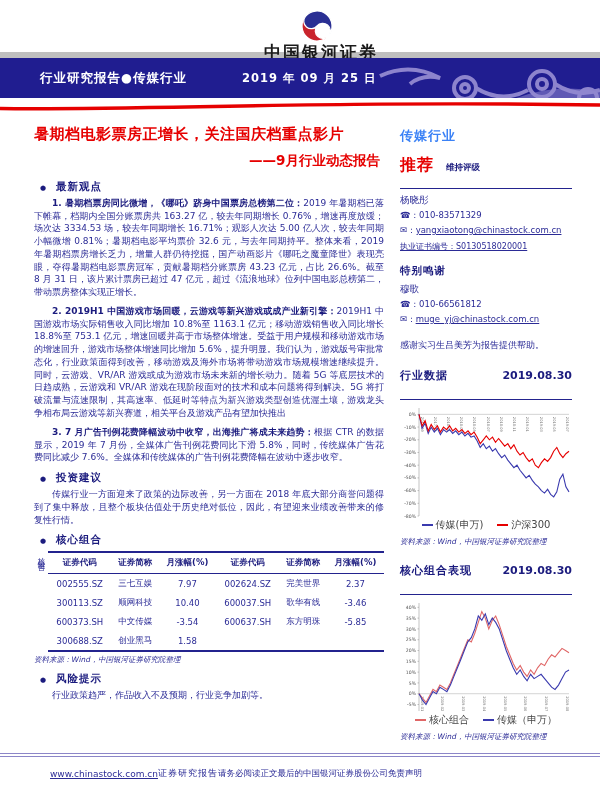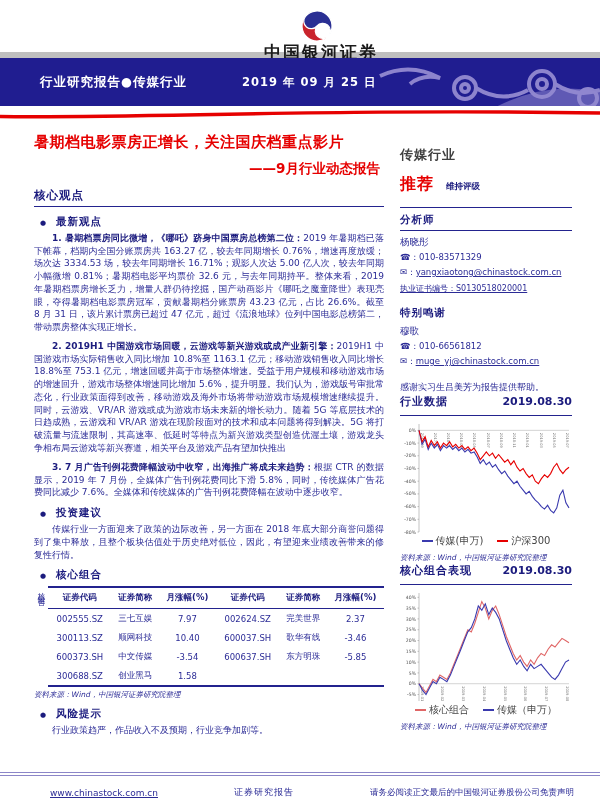--- a/index.html
+++ b/index.html
@@ -10,21 +10,21 @@
   }
   
   .topbar{display:flex;align-items:center;padding:8px 0 4px 34px;height:40px;flex-direction:column;}
   .logo{width:36px;height:36px;flex:0 0 auto;}
   .brand{margin-left:8px;line-height:1;}
   .brand-cn{font-size:17px;font-weight:bold;color:#1a1a1a;letter-spacing:2px;}
   .brand-en{font-size:6.5px;color:#444;letter-spacing:0.6px;margin-top:2px;}
   .brand-suffix{font-size:13px;font-weight:bold;color:#222;margin-left:10px;margin-top:6px;}
   .graybar{height:6px;background:#bfbfbf;}
   
-  .band{height:48px;background:#201d90;position:relative;overflow:hidden;}
+  .band{height:40px;background:#201d90;position:relative;overflow:hidden;}
   .band-inner{display:flex;align-items:center;height:100%;padding-left:40px;}
   .band-type{color:#fff;font-size:12.5px;font-weight:bold;letter-spacing:1px;}
   .band-date{color:#fff;font-size:11.5px;font-weight:bold;margin-left:55px;letter-spacing:1px;}
   .clouds{position:absolute;right:0;top:0;height:56px;}
   .redcurve{display:block;}
   
   .main{display:flex;padding:8px 28px 0 34px;gap:16px;}
   .colL{width:350px;flex:0 0 auto;}
   .colR{width:172px;flex:0 0 auto;}
   
@@ -38,45 +38,45 @@
   p.body b{color:#1b1b7e;}
   
   .table-wrap{display:flex;align-items:stretch;margin:4px 0 2px 0;}
   .side-label{writing-mode:vertical-rl;text-orientation:upright;font-size:7.5px;color:#2b2b96;letter-spacing:2px;display:flex;align-items:center;padding:0 2px;}
   table.core{border-collapse:collapse;width:100%;font-size:8.5px;color:#2b2b96;
     border-top:2px solid #23238e;border-bottom:2px solid #23238e;}
   table.core th{font-weight:bold;color:#1b1b7e;border-bottom:1.5px solid #23238e;padding:4px 2px;text-align:center;}
   table.core td{padding:3.5px 2px;text-align:center;}
   .tbl-source{font-size:7.5px;font-style:italic;color:#2b2b96;margin:3px 0 2px 0;}
   
-  .industry{font-size:13px;font-weight:bold;color:#404040;letter-spacing:1px;margin-top:18px;}
+  .industry{font-size:13px;font-weight:bold;color:#3b82f6;letter-spacing:1px;margin-top:7px;}
   .rating-row{margin-top:10px;display:flex;align-items:baseline;}
   .rating{color:#e60000;font-size:16px;font-weight:bold;letter-spacing:1px;}
   .rating-note{color:#1b1b7e;font-size:8.5px;font-weight:bold;margin-left:12px;}
   .hr-navy{border:none;border-top:1.4px solid #23238e;margin:12px 0 0 0;}
   .r-label{font-size:10.5px;font-weight:bold;color:#1b1b7e;border-bottom:1.2px solid #23238e;padding:5px 0 3px 0;letter-spacing:1px;}
   .r-line{font-size:9.5px;color:#2b2b96;margin-top:5px;}
   .r-contact{font-size:8.5px;color:#2b2b96;margin-top:3px;}
   .r-contact a{color:#2b2b96;text-decoration:underline;}
   .r-license{font-size:8px;color:#2b2b96;margin-top:4px;text-decoration:underline;}
   .r-thanks{font-size:10.5px;font-weight:bold;color:#1b1b7e;margin-top:12px;letter-spacing:1px;}
   .r-note{font-size:9px;color:#2b2b96;margin-top:13px;}
-  .data-header{display:flex;justify-content:space-between;align-items:baseline;border-bottom:1.8px solid #23238e;padding-bottom:6px;}
+  .data-header{display:flex;justify-content:space-between;align-items:baseline;border-bottom:1.8px solid #23238e;margin-top:16px;padding-bottom:16px;}
   .data-header .lbl{font-size:11px;font-weight:bold;color:#1b1b7e;letter-spacing:1px;}
   .data-header .dt{font-size:11px;font-weight:bold;color:#1b1b7e;}
   .chart{display:block;margin-top:4px;}
   .legend{display:flex;justify-content:center;gap:14px;font-size:10px;color:#444;margin-top:-2px;align-items:flex-end;}
   .lg{display:flex;align-items:center;}
   .sw{display:inline-block;width:11px;height:1.8px;margin-right:3px;}
   .c1a{background:#3a3aae;} .c1b{background:#e60000;}
   .c2a{background:#e06666;} .c2b{background:#3a3aae;}
   .chart-source{font-size:7.5px;font-style:italic;color:#2b2b96;margin-top:5px;}
   
   .footer{position:absolute;left:0;right:0;bottom:0;border-top:4px double #8c86c8;background:#fff;}
-  .footer-inner{display:flex;align-items:center;justify-content:space-between;padding:10px 26px 1px 50px;}
+  .footer-inner{display:flex;align-items:center;padding:10px 26px 20px 50px;}
   .f-url{font-size:9px;color:#2b2b96;text-decoration:underline;}
   .f-center{font-size:9px;color:#2b2b96;letter-spacing:1px;}
   .f-right{font-size:8.5px;color:#2b2b96;}
 </style>
 </head>
 <body>
 
 <div class="topbar">
   <svg class="logo" viewBox="0 0 36 36">
     <g transform="rotate(-50 18 18)">
@@ -116,21 +116,20 @@
 <svg class="redcurve" width="600" height="14" viewBox="0 0 600 14">
   <path d="M0,10.5 C140,12.5 330,2.5 600,7" fill="none" stroke="#e60000" stroke-width="3.4"></path>
 </svg>
 
 <div class="main">
 
   <div class="colL">
     <div class="title">暑期档电影票房正增长，关注国庆档重点影片</div>
     <div class="subtitle">——9月行业动态报告</div>
 
-    <div class="core-views">核心观点</div>
 
     <div class="bullet-row">
       <span class="b-head">最新观点</span>
     </div>
     <p class="body"><b>1. 暑期档票房同比微增，《哪吒》跻身中国票房总榜第二位：</b><span>2019 年暑期档已落下帷幕，档期内全国分账票房共 163.27 亿，较去年同期增长 0.76%，增速再度放缓；场次达 3334.53 场，较去年同期增长 16.71%；观影人次达 5.00 亿人次，较去年同期小幅微增 0.81%；暑期档电影平均票价 32.6 元，与去年同期持平。整体来看，2019 年暑期档票房增长乏力，增量人群仍待挖掘，国产动画影片《哪吒之魔童降世》表现亮眼，夺得暑期档电影票房冠军，贡献暑期档分账票房 43.23 亿元，占比 26.6%。截至 8 月 31 日，该片累计票房已超过 47 亿元，超过《流浪地球》位列中国电影总榜第二，带动票房整体实现正增长。</span></p>
     <p class="body"><b>2. 2019H1 中国游戏市场回暖，云游戏等新兴游戏或成产业新引擎：</b><span>2019H1 中国游戏市场实际销售收入同比增加 10.8%至 1163.1 亿元；移动游戏销售收入同比增长 18.8%至 753.1 亿元，增速回暖并高于市场整体增速。受益于用户规模和移动游戏市场的增速回升，游戏市场整体增速同比增加 5.6%，提升明显。我们认为，游戏版号审批常态化，行业政策面得到改善，移动游戏及海外市场将带动游戏市场规模增速继续提升。同时，云游戏、VR/AR 游戏或成为游戏市场未来新的增长动力。随着 5G 等底层技术的日趋成熟，云游戏和 VR/AR 游戏在现阶段面对的技术和成本问题将得到解决。5G 将打破流量与流速限制，其高速率、低延时等特点为新兴游戏类型创造优渥土壤，游戏龙头争相布局云游戏等新兴赛道，相关平台及游戏产品有望加快推出</span></p>
     <p class="body"><b>3. 7 月广告刊例花费降幅波动中收窄，出海推广将成未来趋势：</b><span>根据 CTR 的数据显示，2019 年 7 月份，全媒体广告刊例花费同比下滑 5.8%，同时，传统媒体广告花费同比减少 7.6%。全媒体和传统媒体的广告刊例花费降幅在波动中逐步收窄。</span></p>
 
     <div class="bullet-row">
       <span class="b-head">投资建议</span>
@@ -198,21 +197,20 @@
     <p class="body"><span>行业政策趋严，作品收入不及预期，行业竞争加剧等。</span></p>
   </div>
 
   <div class="colR">
     <div class="industry">传媒行业</div>
     <div class="rating-row">
       <span class="rating">推荐</span>
       <span class="rating-note">维持评级</span>
     </div>
     <hr class="hr-navy">
-    <div class="r-label">分析师</div>
     <div class="r-line">杨晓彤</div>
     <div class="r-contact">☎：010-83571329</div>
     <div class="r-contact"><span>✉</span>：<a>yangxiaotong@chinastock.com.cn</a></div>
     <div class="r-license">执业证书编号：S0130518020001</div>
 
     <div class="r-thanks">特别鸣谢</div>
     <div class="r-line">穆歌</div>
     <div class="r-contact">☎：010-66561812</div>
     <div class="r-contact"><span>✉</span>：<a>muge_yj@chinastock.com.cn</a></div>
 

